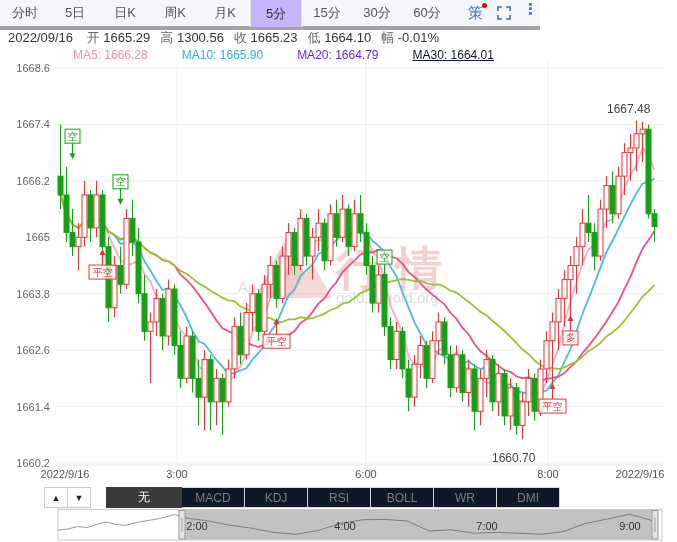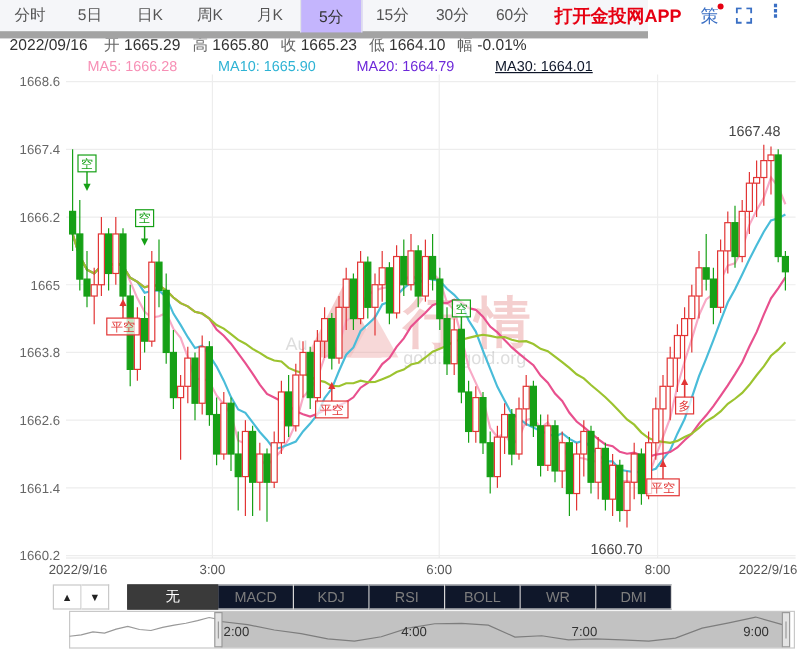--- a/index.html
+++ b/index.html
@@ -4,21 +4,21 @@
 <style>
   html,body{margin:0;padding:0;}
   body{
     width:677px;height:542px;position:relative;overflow:hidden;
     background:#fff;font-family:"Liberation Sans","DejaVu Sans",sans-serif;
     -webkit-font-smoothing:antialiased;
   }
   
   .tabbar{
     position:absolute;top:0;left:0;width:540px;height:26px;
-    background:#f5f6f9;border-bottom:6px solid #a3a3a3;
+    background:#f5f6f9;border-bottom:4px solid #a3a3a3;
     display:flex;align-items:stretch;z-index:5;font-size:13px;color:#555;
   }
   .tabbar .tab{
     width:50px;display:flex;align-items:center;justify-content:center;
     cursor:pointer;white-space:nowrap;
   }
   .tabbar .tab.active{
     background:#c4b5fd;border-left:1px solid #e2e4e8;border-right:1px solid #e2e4e8;
     color:#333;margin-bottom:-1px;
   }
@@ -77,36 +77,35 @@
       <div class="tab">分时</div>
       <div class="tab">5日</div>
       <div class="tab">日K</div>
       <div class="tab">周K</div>
       <div class="tab">月K</div>
       <div class="tab active">5分</div>
       <div class="tab">15分</div>
       <div class="tab">30分</div>
       <div class="tab">60分</div>
     </div>
-  <div class="app-link">打开金投网APP</div>
   <div class="strategy">
     <span>策</span>
     <span class="dot"></span>
   </div>
   <div class="iconbtn">
     <svg width="14" height="14" viewBox="0 0 14 14">
       <path d="M1 5 V1 H5 M9 1 H13 V5 M13 9 V13 H9 M5 13 H1 V9" fill="none" stroke="#3a6fc4" stroke-width="1.6"></path>
     </svg>
   </div>
   <div class="menu-dots">⋮</div>
 </div>
 
 <div class="inforow">
   <span class="val">2022/09/16</span>
-  <span id="info-fields"><span class="lbl">开</span><span class="val"> 1665.29</span><span class="lbl">高</span><span class="val"> 1665.80</span><span class="lbl">收</span><span class="val"> 1665.23</span><span class="lbl">低</span><span class="val"> 1664.10</span><span class="lbl">幅</span><span class="val"> -0.01%</span></span>
+  <span id="info-fields"><span class="lbl">开</span><span class="val"> 1665.29</span><span class="lbl">高</span><span class="val"> 1300.56</span><span class="lbl">收</span><span class="val"> 1665.23</span><span class="lbl">低</span><span class="val"> 1664.10</span><span class="lbl">幅</span><span class="val"> -0.01%</span></span>
 </div>
 
 <div class="marow" id="ma-row"><span style="color: rgb(247, 143, 181);">MA5: 1666.28</span><span style="color: rgb(46, 179, 212);">MA10: 1665.90</span><span style="color: #6d28d9;">MA20: 1664.79</span><span style="color: #0f172a; text-decoration: underline;">MA30: 1664.01</span></div>
 
 <svg id="chart" width="677" height="487">
     <line x1="55" y1="68" x2="663" y2="68" stroke="#ededed" stroke-width="1"></line>
     <text x="50" y="72" text-anchor="end" font-size="11" fill="#666">1668.6</text>
     <line x1="55" y1="124.42857142856288" x2="663" y2="124.42857142856288" stroke="#ededed" stroke-width="1"></line>
     <text x="50" y="128.42857142856286" text-anchor="end" font-size="11" fill="#666">1667.4</text>
     <line x1="55" y1="180.85714285713644" x2="663" y2="180.85714285713644" stroke="#ededed" stroke-width="1"></line>

